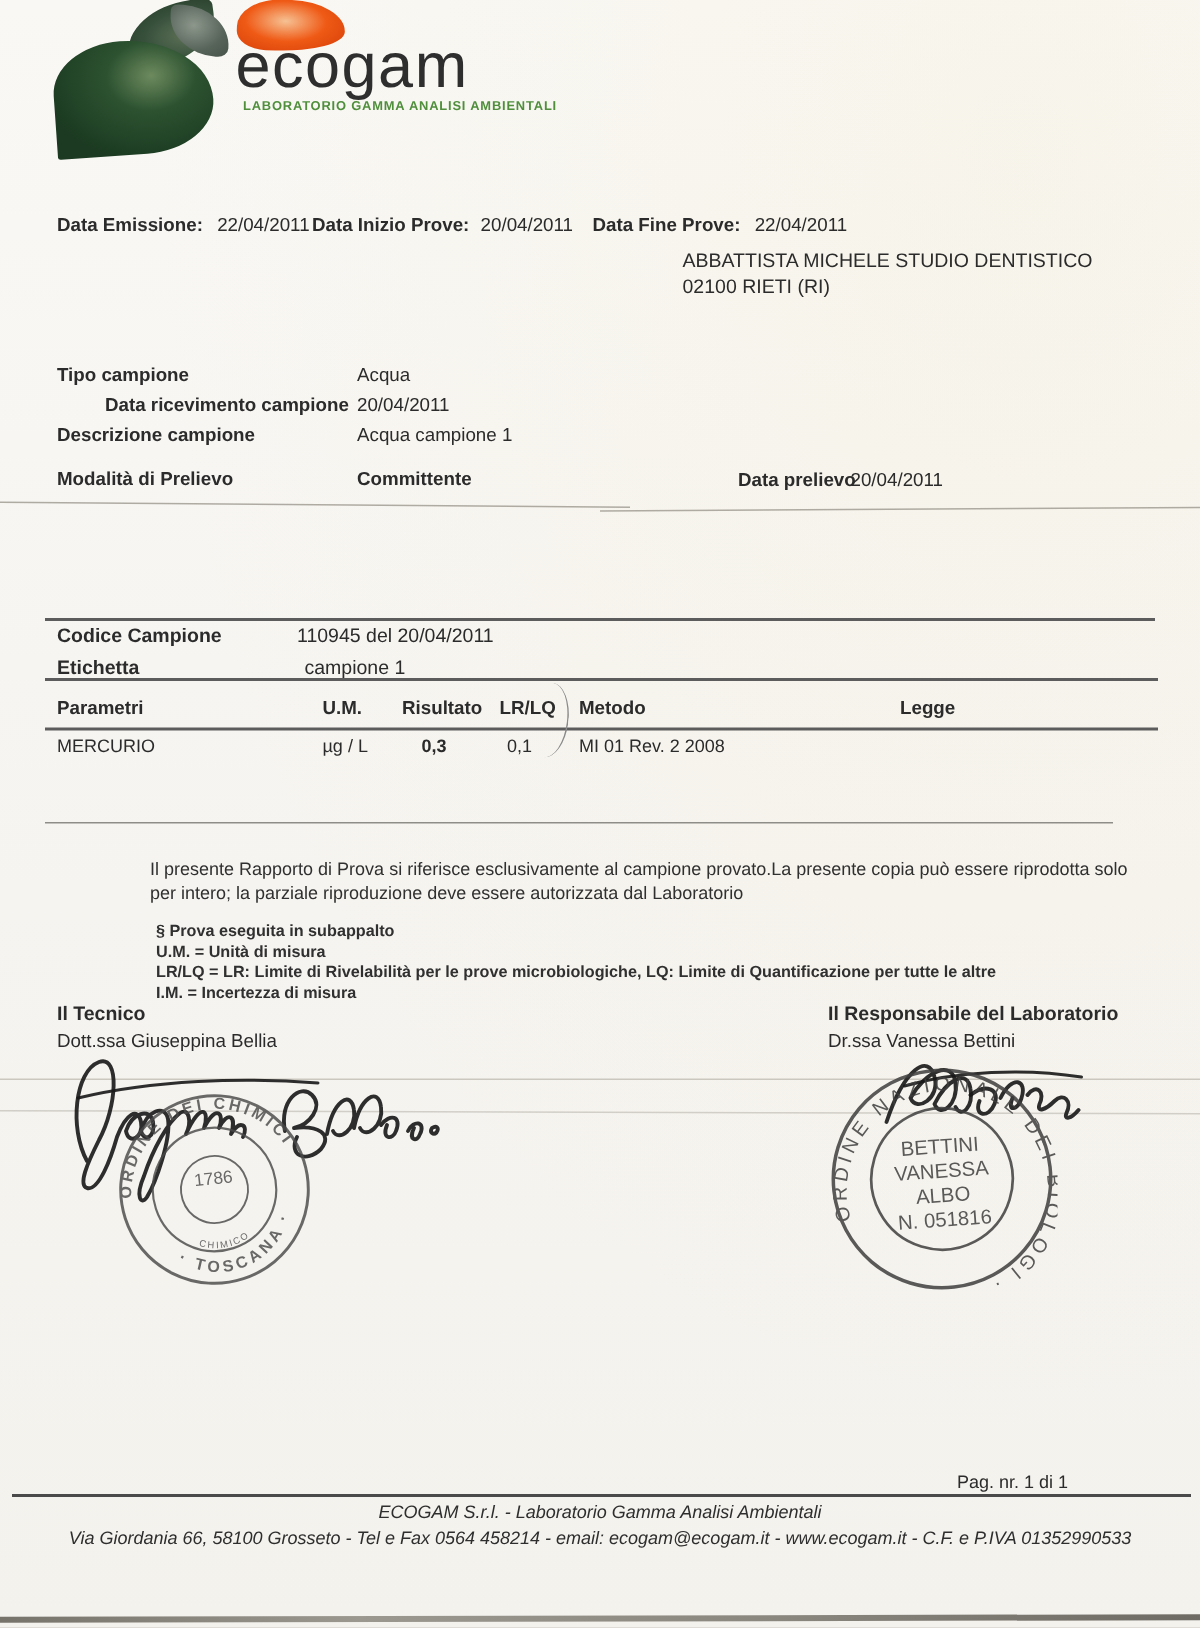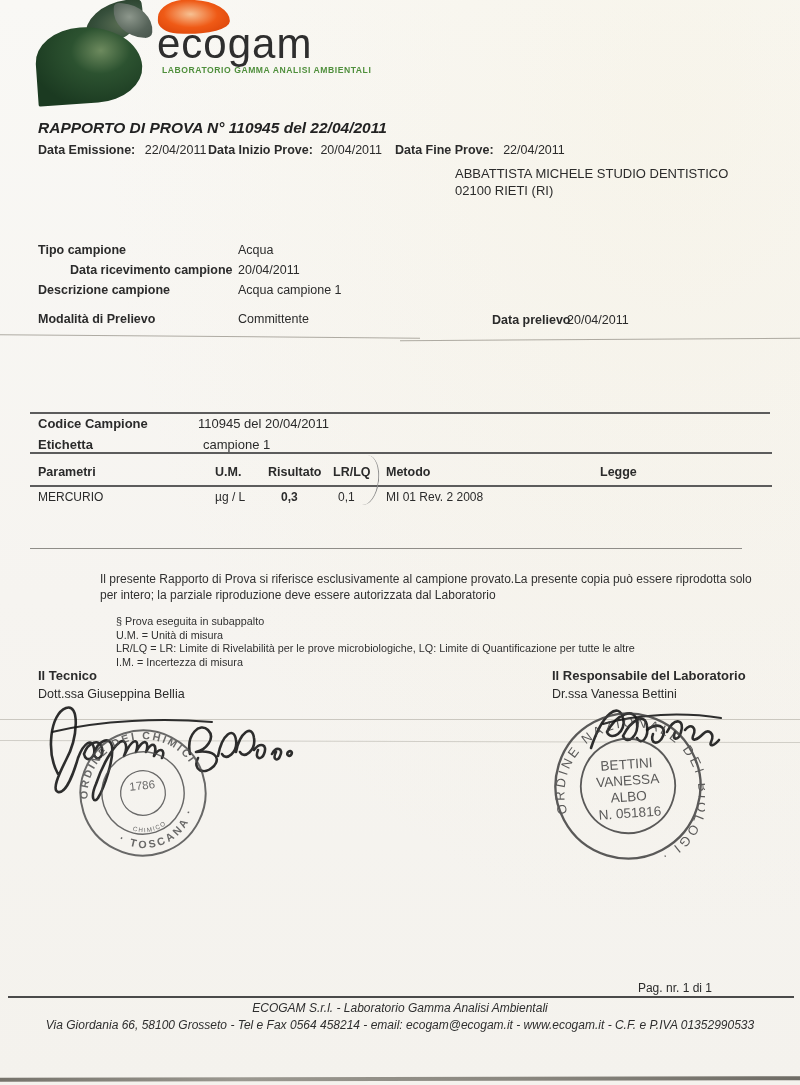--- a/index.html
+++ b/index.html
@@ -33,21 +33,21 @@
   .lbl{font-weight:bold;}
   .recipient{left:455px;top:165px;font-size:13px;line-height:17px;}
   .f125{font-size:12.5px;}
   .f13{font-size:13px;}
   .rule{position:absolute;background:#5c5c5c;height:2px;}
   .rule-thin{position:absolute;background:#8f8d88;height:1px;}
   .crease{position:absolute;height:1px;background:rgba(150,146,136,.75);}
   .pen-mark{position:absolute;left:352px;top:455px;width:26px;height:50px;
     border-right:1.6px solid #8a8a8a;border-radius:50%;transform:rotate(7deg);}
   .disclaimer{left:100px;top:571px;width:670px;font-size:12px;line-height:16px;color:#303030;}
-  .legend{left:116px;top:615px;font-size:10.8px;line-height:13.5px;color:#303030;}
+  .legend{left:104px;top:615px;font-size:10.8px;line-height:13.5px;color:#303030;font-weight:bold;}
   .sig-role{font-size:13px;font-weight:bold;}
   .sig-name{font-size:12.5px;}
   .footer-page{left:520px;top:981px;width:192px;text-align:right;font-size:12px;}
   .footer-line{left:0;width:800px;text-align:center;font-style:italic;font-size:12px;color:#2e2e2e;}
   .scan-edge{position:absolute;left:0;top:1077px;width:800px;height:4px;
     background:linear-gradient(90deg,#76736b,#9b9890 30%,#8a877f 65%,#6e6b64);transform:rotate(-.12deg);}
   .ink{stroke:#171717;fill:none;stroke-linecap:round;stroke-linejoin:round;opacity:.9;}
   .stamp-ink{color:#3f3f3f;}
 </style>
 </head>
@@ -57,21 +57,20 @@
 
   <div>
     <div class="leaf leaf-small"></div>
     <div class="leaf leaf-gray"></div>
     <div class="leaf leaf-orange"></div>
     <div class="leaf leaf-big"></div>
     <div class="abs brand">ecogam</div>
     <div class="abs brand-sub">LABORATORIO GAMMA ANALISI AMBIENTALI</div>
   </div>
 
-  <div class="abs title">RAPPORTO DI PROVA N° 110945 del 22/04/2011</div>
   <div class="abs daterow" style="left:38px;">
     <span class="lbl">Data Emissione:</span>
     <span style="margin-left:6px;">22/04/2011</span>
   </div>
   <div class="abs daterow" style="left:208px;">
     <span class="lbl">Data Inizio Prove:</span>
     <span style="margin-left:4px;">20/04/2011</span>
   </div>
   <div class="abs daterow" style="left:395px;">
     <span class="lbl">Data Fine Prove:</span>
@@ -83,21 +82,21 @@
     <div>02100 RIETI (RI)</div>
   </div>
 
   <div class="abs f125 lbl" style="left:38px;top:243px;">Tipo campione</div>
   <div class="abs f125" style="left:238px;top:243px;">Acqua</div>
   <div class="abs f125 lbl" style="left:38px;top:263px;margin-left:32px;">Data ricevimento campione</div>
   <div class="abs f125" style="left:238px;top:263px;">20/04/2011</div>
   <div class="abs f125 lbl" style="left:38px;top:283px;">Descrizione campione</div>
   <div class="abs f125" style="left:238px;top:283px;">Acqua campione 1</div>
   <div class="abs f125 lbl" style="left:38px;top:312px;">Modalità di Prelievo</div>
-  <div class="abs f125" style="left:238px;top:312px;">Committente</div>
+  <div class="abs f125" style="left:238px;top:312px;font-weight:bold;">Committente</div>
   <div class="abs f125 lbl" style="left:492px;top:313px;">Data prelievo</div>
   <div class="abs f125" style="left:567px;top:313px;">20/04/2011</div>
 
   <div class="crease" style="left:0;top:336px;width:420px;transform:rotate(.45deg);"></div>
   <div class="crease" style="left:400px;top:339px;width:400px;transform:rotate(-.35deg);"></div>
 
   <div class="rule" style="left:30px;top:412px;width:740px;"></div>
   <div class="abs f13 lbl" style="left:38px;top:416px;">Codice Campione</div>
   <div class="abs f13" style="left:198px;top:416px;">110945 del 20/04/2011</div>
   <div class="abs f13 lbl" style="left:38px;top:437px;">Etichetta</div>

